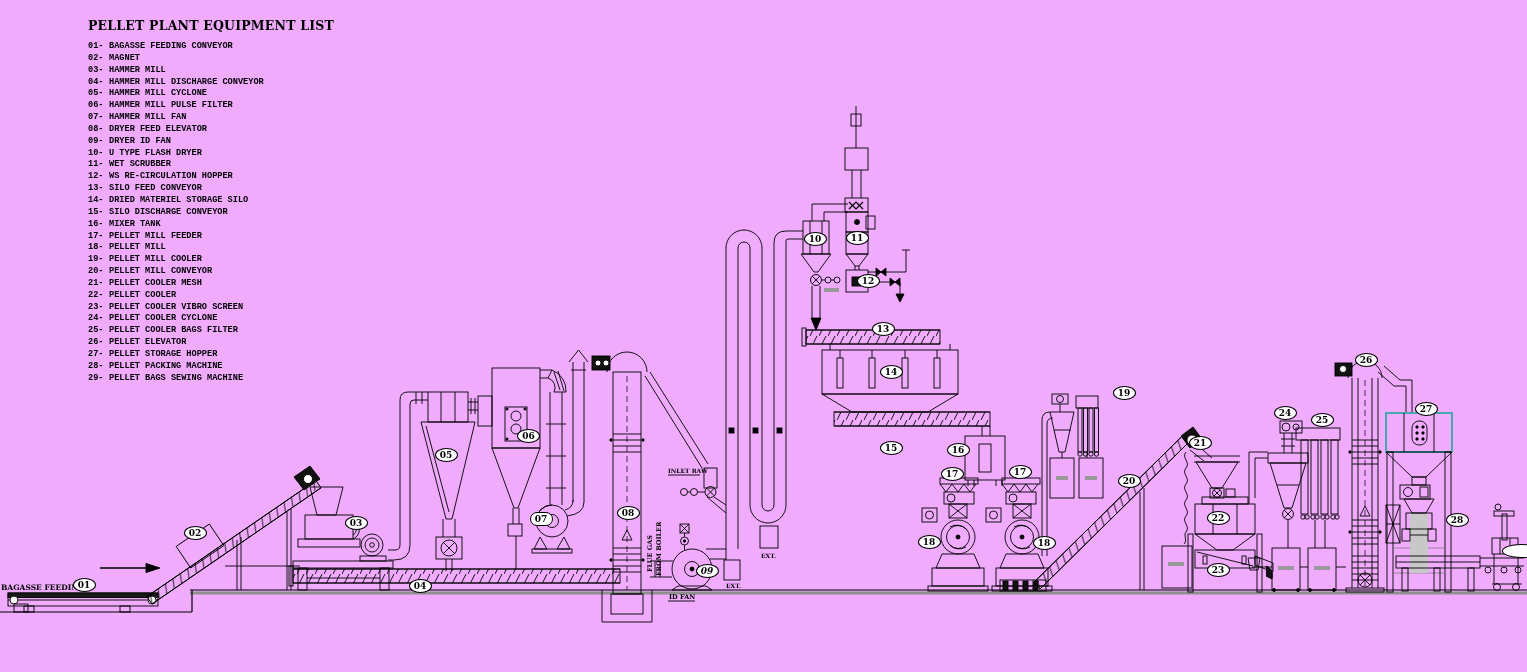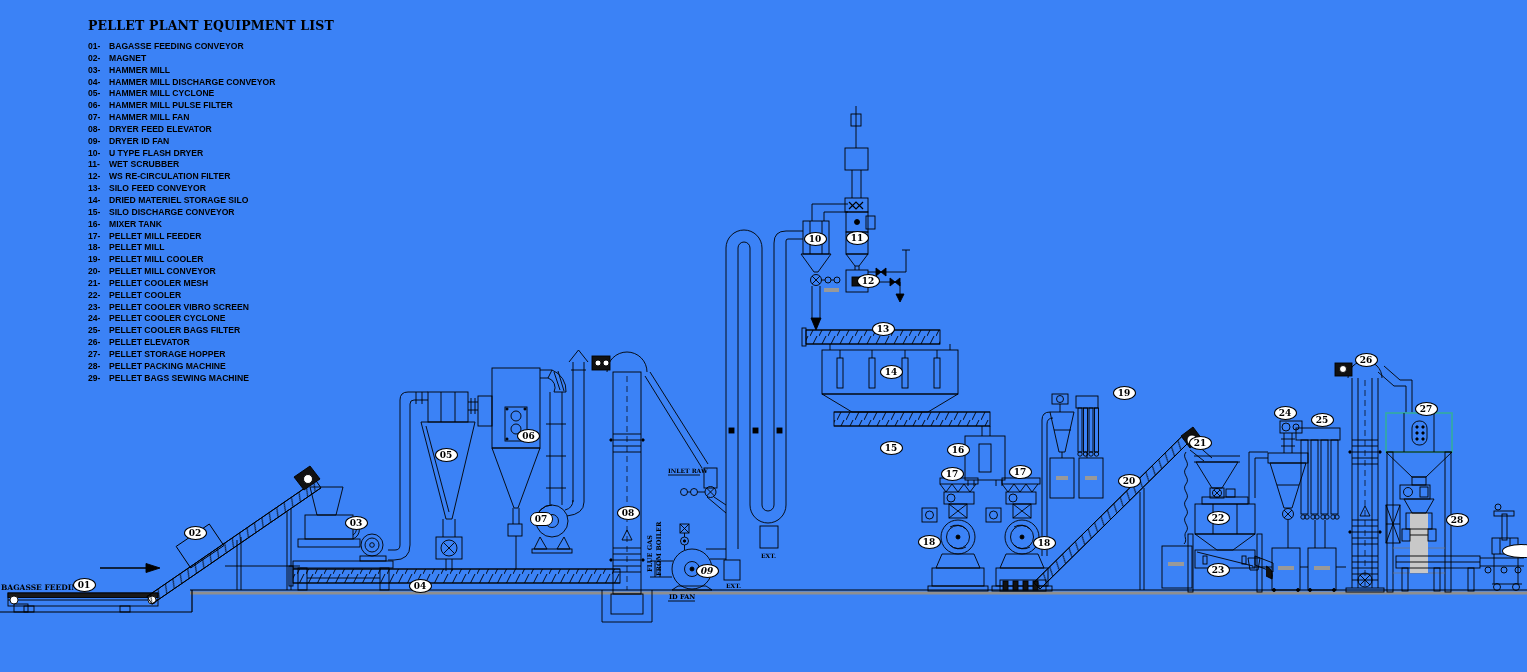--- a/index.html
+++ b/index.html
@@ -1,22 +1,22 @@
 <!DOCTYPE html>
 <html><head>
 <meta charset="utf-8">
 <style>
   html,body{margin:0;padding:0;background:#fff;}
-  .stage{position:relative;width:1527px;height:672px;background:#3b82f6;overflow:hidden;
+  .stage{position:relative;width:1527px;height:672px;background:#f0abfc;overflow:hidden;
          font-family:"Liberation Serif",serif;color:#000;}
   .stage svg{position:absolute;left:0;top:0;}
   .eq-list{position:absolute;left:88px;top:18px;z-index:3;}
   .eq-title{font-family:"DejaVu Serif",serif;font-weight:bold;font-size:12.5px;
             letter-spacing:.2px;white-space:nowrap;}
-  .eq-items{margin-top:8px;font-family:Liberation Sans, sans-serif;font-weight:bold;
+  .eq-items{margin-top:8px;font-family:Liberation Mono, monospace;font-weight:bold;
             font-size:8.6px;line-height:11.85px;white-space:nowrap;}
   .eq-num{display:inline-block;min-width:21px;}
   .badge{position:absolute;width:23px;height:14px;margin-left:-11.5px;margin-top:-7.5px;
          border:1.3px solid #000;border-radius:50%;background:#fff;box-sizing:border-box;
          font-family:"DejaVu Serif",serif;font-weight:bold;font-size:9px;line-height:12px;
          display:flex;align-items:center;justify-content:center;z-index:4;}
   .main-title{position:absolute;left:595px;top:637px;width:500px;text-align:center;
               font-family:"Liberation Serif",serif;font-size:27px;letter-spacing:1.5px;
               word-spacing:10px;white-space:nowrap;z-index:3;}
   .ann{font-family:"DejaVu Serif",serif;font-weight:bold;fill:#000;}
@@ -33,21 +33,21 @@
         <div><span class="eq-num">02-</span><span>MAGNET</span></div>
         <div><span class="eq-num">03-</span><span>HAMMER MILL</span></div>
         <div><span class="eq-num">04-</span><span>HAMMER MILL DISCHARGE CONVEYOR</span></div>
         <div><span class="eq-num">05-</span><span>HAMMER MILL CYCLONE</span></div>
         <div><span class="eq-num">06-</span><span>HAMMER MILL PULSE FILTER</span></div>
         <div><span class="eq-num">07-</span><span>HAMMER MILL FAN</span></div>
         <div><span class="eq-num">08-</span><span>DRYER FEED ELEVATOR</span></div>
         <div><span class="eq-num">09-</span><span>DRYER ID FAN</span></div>
         <div><span class="eq-num">10-</span><span>U TYPE FLASH DRYER</span></div>
         <div><span class="eq-num">11-</span><span>WET SCRUBBER</span></div>
-        <div><span class="eq-num">12-</span><span>WS RE-CIRCULATION FILTER</span></div>
+        <div><span class="eq-num">12-</span><span>WS RE-CIRCULATION HOPPER</span></div>
         <div><span class="eq-num">13-</span><span>SILO FEED CONVEYOR</span></div>
         <div><span class="eq-num">14-</span><span>DRIED MATERIEL STORAGE SILO</span></div>
         <div><span class="eq-num">15-</span><span>SILO DISCHARGE CONVEYOR</span></div>
         <div><span class="eq-num">16-</span><span>MIXER TANK</span></div>
         <div><span class="eq-num">17-</span><span>PELLET MILL FEEDER</span></div>
         <div><span class="eq-num">18-</span><span>PELLET MILL</span></div>
         <div><span class="eq-num">19-</span><span>PELLET MILL COOLER</span></div>
         <div><span class="eq-num">20-</span><span>PELLET MILL CONVEYOR</span></div>
         <div><span class="eq-num">21-</span><span>PELLET COOLER MESH</span></div>
         <div><span class="eq-num">22-</span><span>PELLET COOLER</span></div>

